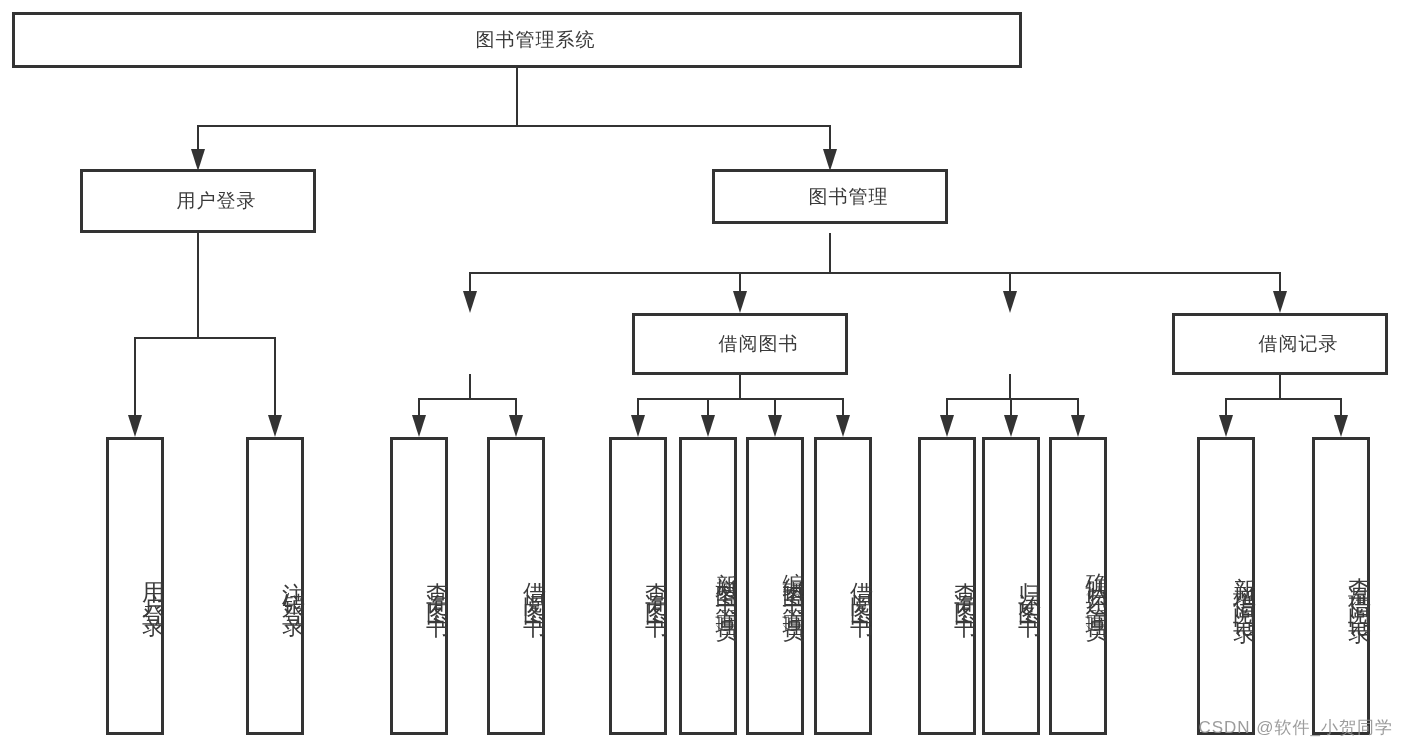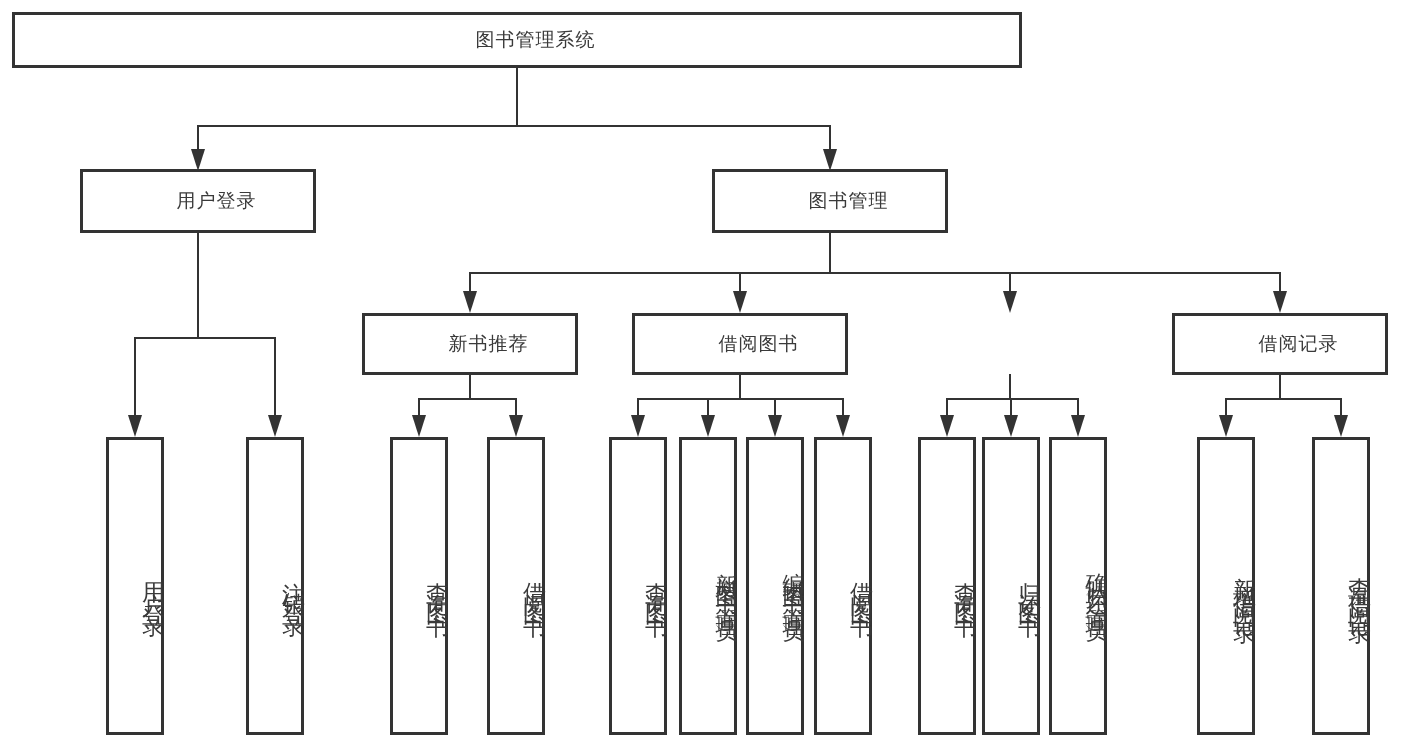--- a/index.html
+++ b/index.html
@@ -42,21 +42,21 @@
   <div class="vline" style="left:516px;top:68px;height:57px"></div>
   <div class="hline" style="left:198px;top:125px;width:633px"></div>
   <div class="vline" style="left:197px;top:125px;height:28px"></div>
   <div class="arrow" style="left:191px;top:149px"></div>
   <div class="vline" style="left:829px;top:125px;height:28px"></div>
   <div class="arrow" style="left:823px;top:149px"></div>
 
   <div class="box hnode" style="left:80px;top:169px;width:236px;height:64px">
     <span>用户登录</span>
   </div>
-  <div class="box hnode" style="left:712px;top:169px;width:236px;height:64px">
+  <div class="box hnode" style="left:712px;top:169px;width:236px;height:55px">
     <span>图书管理</span>
   </div>
 
   <div class="vline" style="left:197px;top:233px;height:105px"></div>
   <div class="hline" style="left:134px;top:337px;width:142px"></div>
   <div class="vline" style="left:134px;top:337px;height:80px"></div>
   <div class="arrow" style="left:128px;top:415px"></div>
   <div class="vline" style="left:274px;top:337px;height:80px"></div>
   <div class="arrow" style="left:268px;top:415px"></div>
 
@@ -64,23 +64,20 @@
   <div class="hline" style="left:470px;top:272px;width:810px"></div>
   <div class="vline" style="left:469px;top:272px;height:21px"></div>
   <div class="arrow" style="left:463px;top:291px"></div>
   <div class="vline" style="left:739px;top:272px;height:21px"></div>
   <div class="arrow" style="left:733px;top:291px"></div>
   <div class="vline" style="left:1009px;top:272px;height:21px"></div>
   <div class="arrow" style="left:1003px;top:291px"></div>
   <div class="vline" style="left:1279px;top:272px;height:21px"></div>
   <div class="arrow" style="left:1273px;top:291px"></div>
 
-  <div class="box hnode" style="left:362px;top:313px;width:216px;height:62px">
-    <span>新书推荐</span>
-  </div>
   <div class="box hnode" style="left:632px;top:313px;width:216px;height:62px">
     <span>借阅图书</span>
   </div>
   <div class="box hnode" style="left:1172px;top:313px;width:216px;height:62px">
     <span>借阅记录</span>
   </div>
 
   <div class="vline" style="left:469px;top:374px;height:25px"></div>
   <div class="hline" style="left:419px;top:398px;width:98px"></div>
   <div class="vline" style="left:418px;top:398px;height:19px"></div>
@@ -152,14 +149,15 @@
     <span>确认归还（管理员）</span>
   </div>
 
   <div class="box leaf leaf-mid" style="left:1197px;top:437px;width:58px;height:298px">
     <span>新增借阅记录</span>
   </div>
   <div class="box leaf leaf-mid" style="left:1312px;top:437px;width:58px;height:298px">
     <span>查询借阅记录</span>
   </div>
 
+  <div class="watermark">CSDN @软件_小贺同学</div>
 
 </div>
 
 </body></html>

